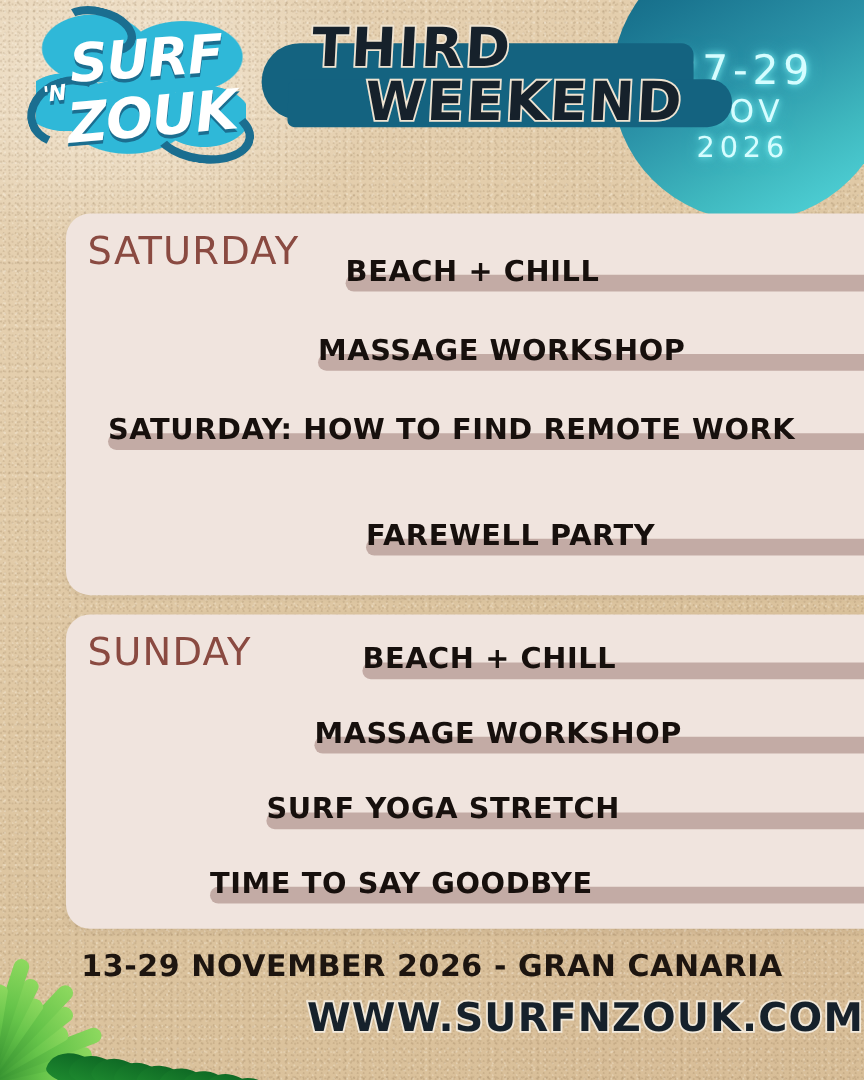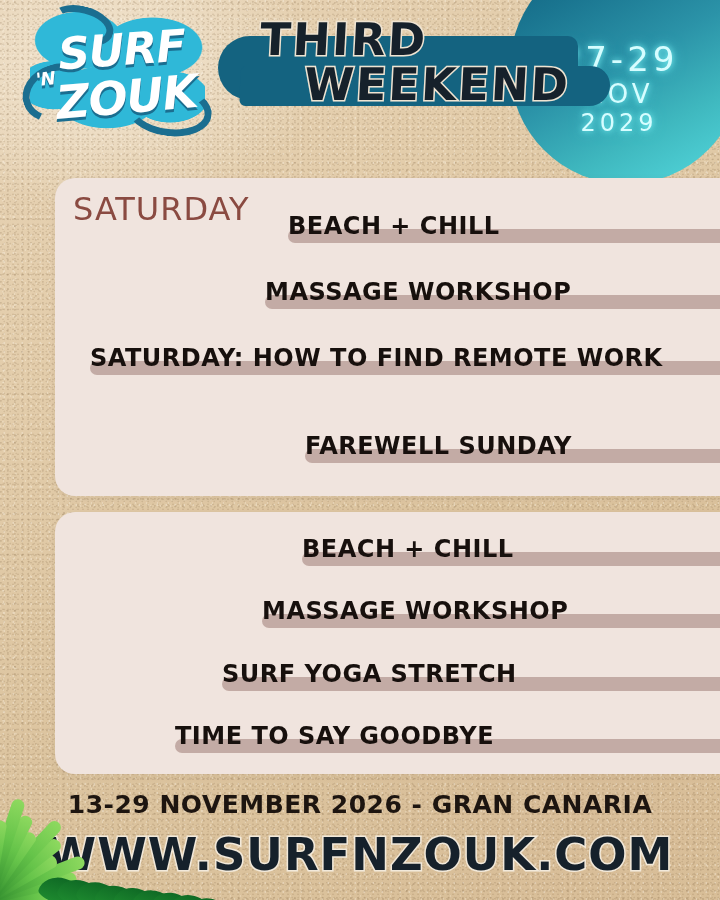--- a/index.html
+++ b/index.html
@@ -224,23 +224,23 @@
     font-family: "DejaVu Sans", sans-serif;
     font-size: 25px;
     font-weight: bold;
     color: #1d1510;
     letter-spacing: .5px;
   }
   .footer-url {
     position: absolute;
     left: 0; right: 0;
     top: 48px;
-    text-align: center;
-    font-family: "DejaVu Sans", sans-serif;
-    font-size: 45px;
+    text-align: right;
+    font-family: "DejaVu Sans", sans-serif;
+    font-size: 33px;
     font-weight: bold;
     color: #16212b;
     letter-spacing: 1px;
     -webkit-text-stroke: 3px #f2e9da;
     paint-order: stroke fill;
   }
 
   
   .palm { position: absolute; left: -20px; bottom: -10px; width: 240px; height: 150px; }
   .frond-fan { position: absolute; left: 0; bottom: 0; width: 150px; height: 150px; }
@@ -267,21 +267,21 @@
 
 <div id="poster">
 
   <div class="grain"></div>
 
   <div class="header">
 
     <div class="date-circle">
       <div class="date-line d1">27-29</div>
       <div class="date-line d2">NOV</div>
-      <div class="date-line d3">2029</div>
+      <div class="date-line d3">2026</div>
     </div>
 
     <div class="banner-blob"></div>
     <div class="banner-blob2"></div>
 
     <div class="title-block">
       <div class="title-line t1">THIRD</div>
       <div class="title-line t2">WEEKEND</div>
     </div>
 
@@ -309,25 +309,26 @@
       <div class="event-label">MASSAGE WORKSHOP</div>
     </div>
 
     <div class="event-row" style="left:35px; width:630px; top:157px;">
       <div class="event-bar"></div>
       <div class="event-label">SATURDAY: HOW TO FIND REMOTE WORK</div>
     </div>
 
     <div class="event-row" style="left:250px; width:415px; top:245px;">
       <div class="event-bar"></div>
-      <div class="event-label">FAREWELL SUNDAY</div>
+      <div class="event-label">FAREWELL PARTY</div>
     </div>
   </div>
 
   <div class="panel" id="panel-sun">
+    <div class="day-name">SUNDAY</div>
 
     <div class="event-row" style="left:247px; width:418px; top:14px;">
       <div class="event-bar"></div>
       <div class="event-label">BEACH + CHILL</div>
     </div>
 
     <div class="event-row" style="left:207px; width:458px; top:76px;">
       <div class="event-bar"></div>
       <div class="event-label">MASSAGE WORKSHOP</div>
     </div>

